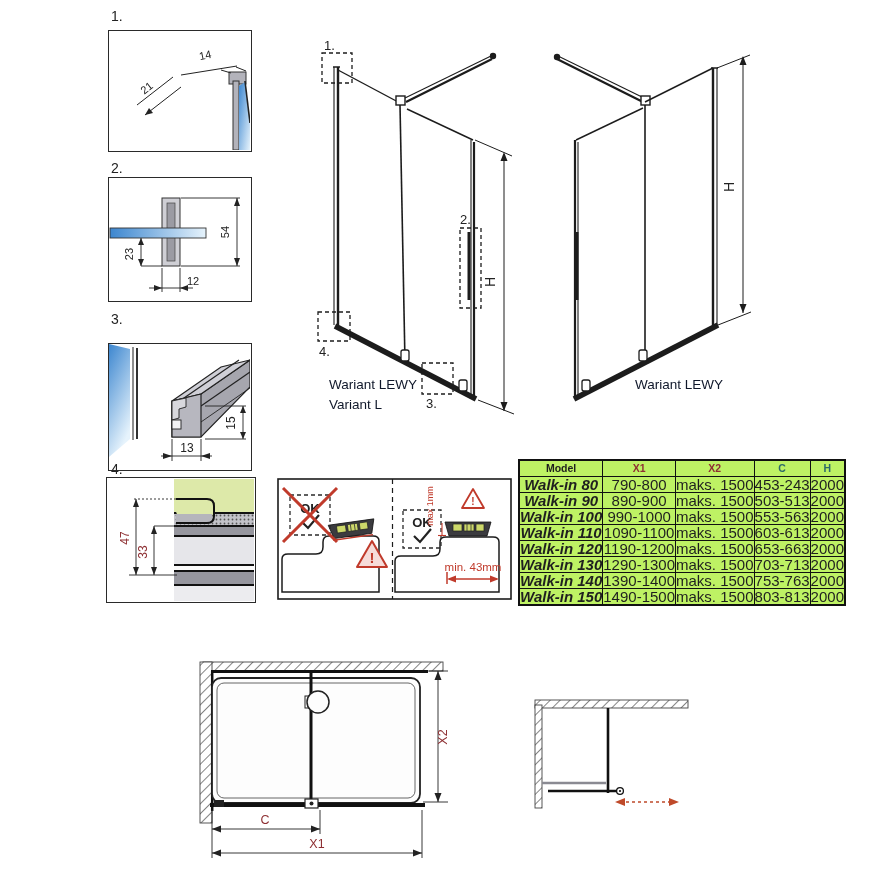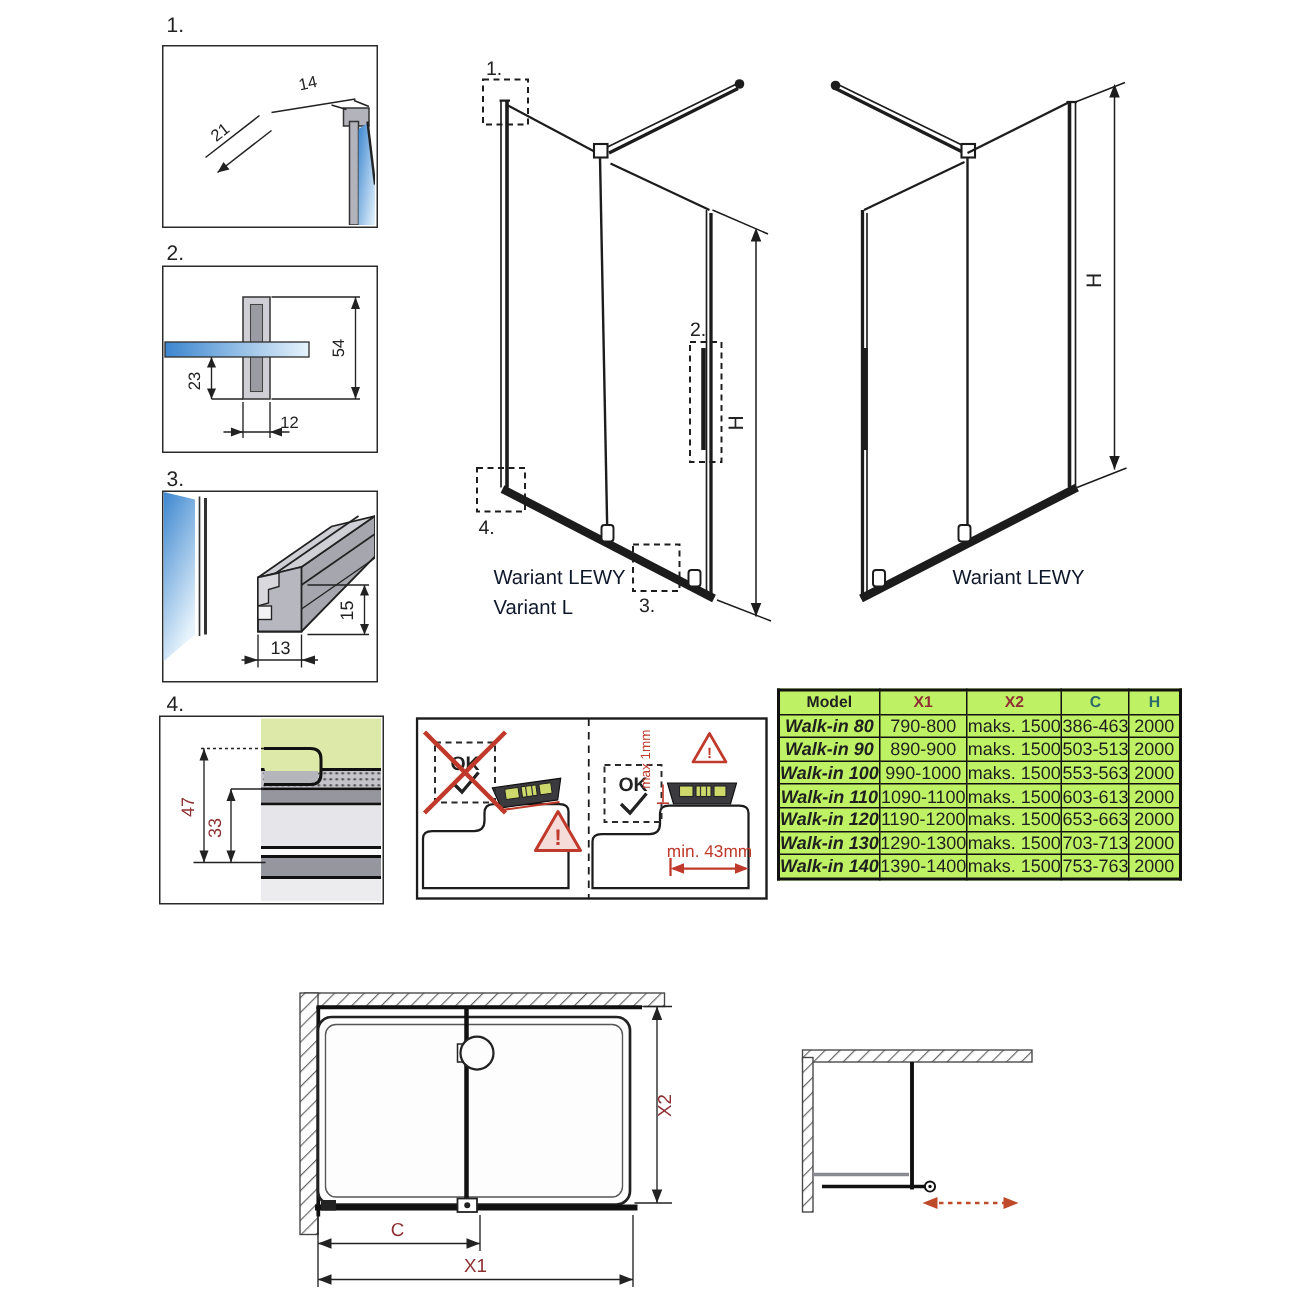--- a/index.html
+++ b/index.html
@@ -9,21 +9,21 @@
   }
   .abs{position:absolute;}
   .detail-label{position:absolute;font-size:14px;color:#222;}
   .detail-box{position:absolute;border:1.5px solid #2a2a2a;background:#fff;box-sizing:border-box;}
   .detail-box svg{display:block;}
   .variant-title{position:absolute;font-size:13.5px;line-height:20px;color:#0f172a;}
   .variant-title.right{text-align:right;}
   table.spec{position:absolute;left:518px;top:459px;border-collapse:collapse;table-layout:fixed;
     border:2px solid #111;background:#bef264;}
   table.spec th,table.spec td{border:1px solid #111;text-align:center;vertical-align:middle;
-    padding:0;height:14.6px;font-size:12px;line-height:1;white-space:nowrap;}
+    padding:0;height:14.6px;font-size:15px;line-height:1;white-space:nowrap;}
   table.spec th{font-size:10.5px;font-weight:bold;}
   table.spec td.model{font-weight:bold;font-style:italic;}
   .c-red{color:#8e3033;}
   .c-teal{color:#2d6a6a;}
   svg text{font-family:"Liberation Sans",sans-serif;}
 </style>
 </head>
 <body>
 
 <div id="canvas">
@@ -96,21 +96,21 @@
         <line x1="71" y1="90" x2="71" y2="114"></line>
         <line x1="40" y1="110" x2="84" y2="110"></line>
         <path d="M53,110 l-8,-3 l0,6 z" fill="#222" stroke="none"></path>
         <path d="M71,110 l8,-3 l0,6 z" fill="#222" stroke="none"></path>
         <text x="84" y="107" font-size="11" fill="#222" stroke="none" text-anchor="middle">12</text>
       </g>
     </svg>
   </div>
 
   <span class="detail-label" style="left:111px;top:311px;">3.</span>
-  <div class="detail-box" style="left:108px;top:327px;width:144px;height:128px;">
+  <div class="detail-box" style="left:108px;top:343px;width:144px;height:128px;">
     <svg width="141" height="125" viewBox="0 0 141 125">
       <defs>
         <linearGradient id="glass3" x1="0" y1="0" x2="0.4" y2="1">
           <stop offset="0" stop-color="#3c86cf"></stop>
             <stop offset="1" stop-color="#e6f3fc"></stop>
         </linearGradient>
       </defs>
       <g>
         <polygon points="0,0 21,5 21,95 0,113" fill="url(#glass3)"></polygon>
         <line x1="24" y1="3" x2="24" y2="96" stroke="#333" stroke-width="1.1"></line>
@@ -302,21 +302,21 @@
         <th class="c-red">X2</th>
         <th class="c-teal">C</th>
         <th class="c-teal">H</th>
       </tr>
     </thead>
     <tbody>
       <tr>
         <td class="model">Walk-in 80</td>
         <td>790-800</td>
         <td>maks. 1500</td>
-        <td>386-463</td>
+        <td>453-243</td>
         <td>2000</td>
       </tr>
       <tr>
         <td class="model">Walk-in 90</td>
         <td>890-900</td>
         <td>maks. 1500</td>
         <td>503-513</td>
         <td>2000</td>
       </tr>
       <tr>
@@ -345,20 +345,27 @@
         <td>1290-1300</td>
         <td>maks. 1500</td>
         <td>703-713</td>
         <td>2000</td>
       </tr>
       <tr>
         <td class="model">Walk-in 140</td>
         <td>1390-1400</td>
         <td>maks. 1500</td>
         <td>753-763</td>
+        <td>2000</td>
+      </tr>
+      <tr>
+        <td class="model">Walk-in 150</td>
+        <td>1490-1500</td>
+        <td>maks. 1500</td>
+        <td>803-813</td>
         <td>2000</td>
       </tr>
     </tbody>
   </table>
 
   <svg class="abs" style="left:277px;top:478px;" width="235" height="122" viewBox="0 0 235 122">
     <rect x="1" y="1" width="233" height="120" fill="#fff" stroke="#1c1c1c" stroke-width="1.6"></rect>
     <line x1="115.5" y1="1" x2="115.5" y2="121" stroke="#1c1c1c" stroke-width="1.2" stroke-dasharray="5 4"></line>
 
     <g>

